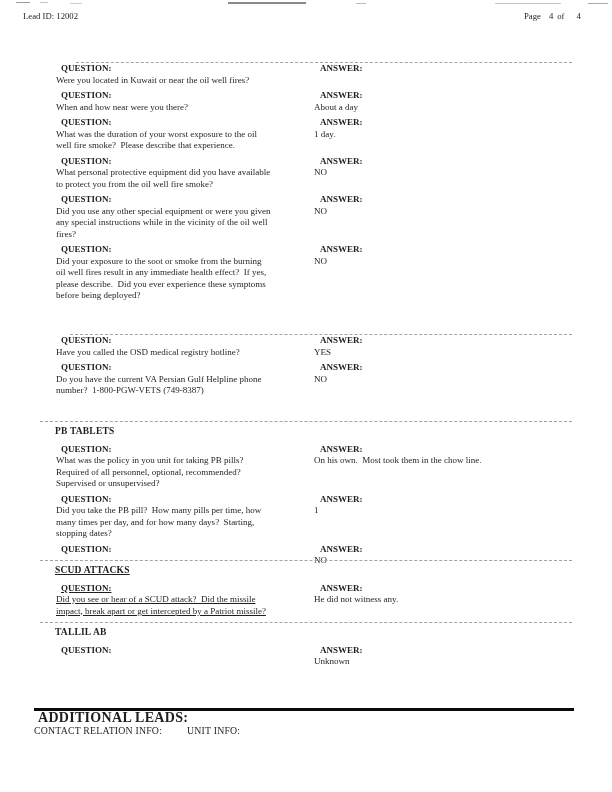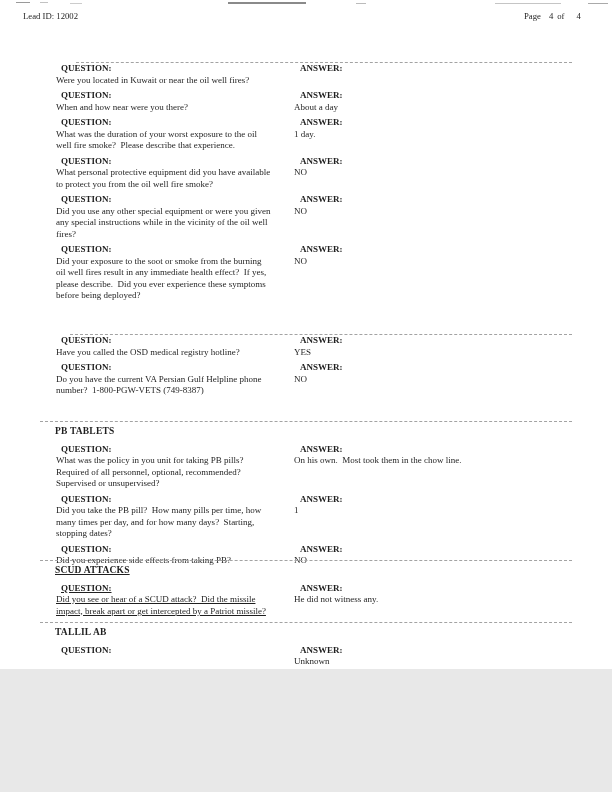--- a/index.html
+++ b/index.html
@@ -1,18 +1,18 @@
 <!DOCTYPE html>
 <html><head>
 <meta charset="utf-8">
 <style>
   html,body { margin:0; padding:0; background:#e8e8e8; }
   .page {
     position:relative;
-    width:612px; height:669px;
+    width:612px; height:792px;
     background:#ffffff;
     font-family:"Liberation Serif", serif;
     color:#1f1f1f;
     font-size:9px;
     line-height:11.5px;
     overflow:hidden;
     margin:0 auto;
   }
   
   .artifact { position:absolute; height:1px; background:#b5b5b5; }
@@ -30,21 +30,21 @@
   .s3 { top:421px; }
   .s4 { top:560px;text-decoration:underline; }
   .s5 { top:622px; }
   .sep { height:0; border-top:1px dashed #a3a3a3; margin:0 4px 0 14px; }
   .section-title {
     font-weight:bold; font-size:9.5px; letter-spacing:0.2px;
     margin:4px 0 6px -1px; white-space:nowrap;
   }
   .qa { position:relative; margin-bottom:4px; min-height:22px; }
   .qcol { width:262px; }
-  .acol { position:absolute; left:238px; top:0; width:276px; }
+  .acol { position:absolute; left:258px; top:0; width:276px; }
   .lbl { font-weight:bold; padding-left:5px; white-space:nowrap; }
   .albl { padding-left:6px; }
   .qtext, .atext { white-space:pre-wrap; }
   
   .footer { position:absolute; left:34px; top:708px; width:540px; }
   .footer-line { border-top:3px solid #0a0a0a; }
   .additional { font-weight:bold; font-size:14px; letter-spacing:0.3px; margin:1px 0 0 4px; white-space:nowrap; }
   .contact-row { display:flex; font-size:9.8px; letter-spacing:0.2px; margin-top:1px; }
   .contact-label { width:153px; white-space:nowrap; }
   .unit-label { white-space:nowrap; }
@@ -198,21 +198,20 @@
         </div>
         <div class="acol">
           <div class="lbl albl">ANSWER:</div>
           <div class="atext">1</div>
         </div>
       </div>
 
       <div class="qa">
         <div class="qcol">
           <div class="lbl">QUESTION:</div>
-          <div class="qtext">Did you experience side effects from taking PB?</div>
         </div>
         <div class="acol">
           <div class="lbl albl">ANSWER:</div>
           <div class="atext">NO</div>
         </div>
       </div>
     </div>
 
     <div class="section s4">
       <div class="sep" style="margin-left:-16px;"></div>

